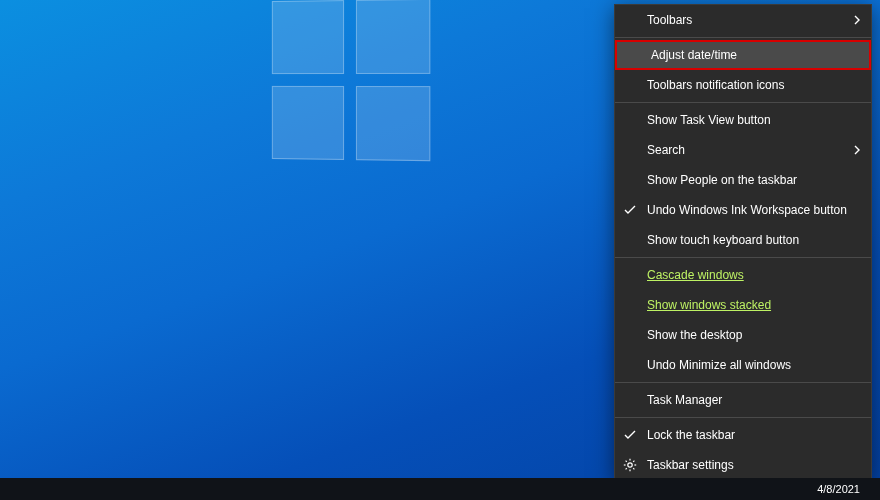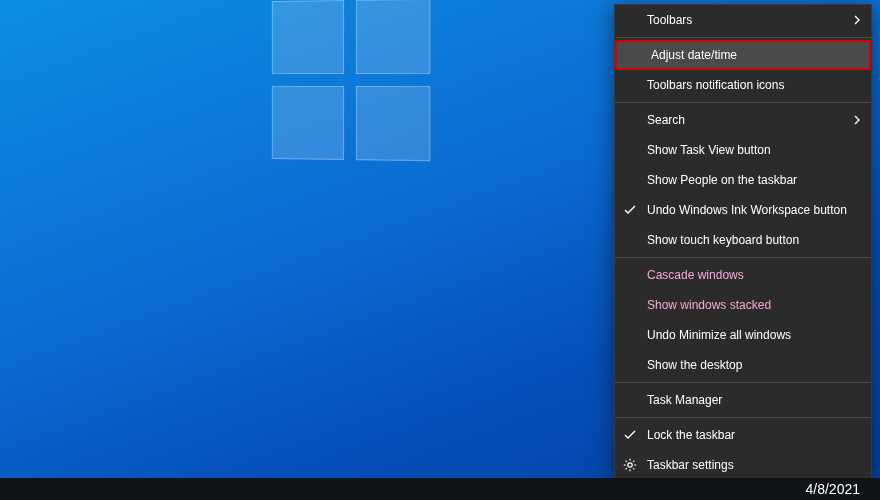--- a/index.html
+++ b/index.html
@@ -49,21 +49,21 @@
       padding-left: 32px;
       padding-right: 10px;
       position: relative;
       cursor: default;
     }
     .menu-item.highlighted {
       background: #4a4a4a;
       box-shadow: inset 0 0 0 2px #d80000;
       padding-left: 36px;
     }
-    .menu-item.disabled { color: #f9a8d4; }
+    .menu-item.disabled { color: #bef264; text-decoration: underline; }
     .menu-sep {
       height: 1px;
       background: #4a4a4a;
       margin: 2px 0;
     }
     .chevron {
       position: absolute;
       right: 10px;
       top: 50%;
       transform: translateY(-50%);
@@ -86,21 +86,21 @@
     
     
     .taskbar {
       position: absolute;
       left: 0;
       bottom: 0;
       width: 880px;
       height: 22px;
       background: #101318;
       color: #fff;
-      font-size: 14px;
+      font-size: 11px;
       display: flex;
       align-items: center;
       justify-content: flex-end;
       padding-right: 20px;
     }
   </style>
 </head>
 <body>
 
 <div class="desktop">
@@ -127,33 +127,33 @@
     <div class="menu-item highlighted">
       <span>Adjust date/time</span>
     </div>
 
     <div class="menu-item">
       <span>Toolbars notification icons</span>
     </div>
     <div class="menu-sep"></div>
 
     <div class="menu-item">
+      <span>Show Task View button</span>
+    </div>
+
+    <div class="menu-item">
       <span>Search</span>
       <span class="chevron">
         <svg width="8" height="10" viewBox="0 0 8 10">
             <path d="M2 1 L6 5 L2 9" stroke="#fff" stroke-width="1.4" fill="none"></path>
           </svg>
       </span>
     </div>
 
     <div class="menu-item">
-      <span>Show Task View button</span>
-    </div>
-
-    <div class="menu-item">
       <span>Show People on the taskbar</span>
     </div>
 
     <div class="menu-item">
       <span class="check">
         <svg width="12" height="10" viewBox="0 0 12 10">
             <path d="M1 5 L4 8 L11 1" stroke="#fff" stroke-width="1.4" fill="none"></path>
           </svg>
       </span>
       <span>Undo Windows Ink Workspace button</span>
@@ -165,25 +165,25 @@
     <div class="menu-sep"></div>
 
     <div class="menu-item disabled">
       <span>Cascade windows</span>
     </div>
     <div class="menu-item disabled">
       <span>Show windows stacked</span>
     </div>
 
     <div class="menu-item">
+      <span>Show the desktop</span>
+    </div>
+
+    <div class="menu-item">
       <span>Undo Minimize all windows</span>
-    </div>
-
-    <div class="menu-item">
-      <span>Show the desktop</span>
     </div>
     <div class="menu-sep"></div>
 
     <div class="menu-item">
       <span>Task Manager</span>
     </div>
     <div class="menu-sep"></div>
 
     <div class="menu-item">
       <span class="check">

